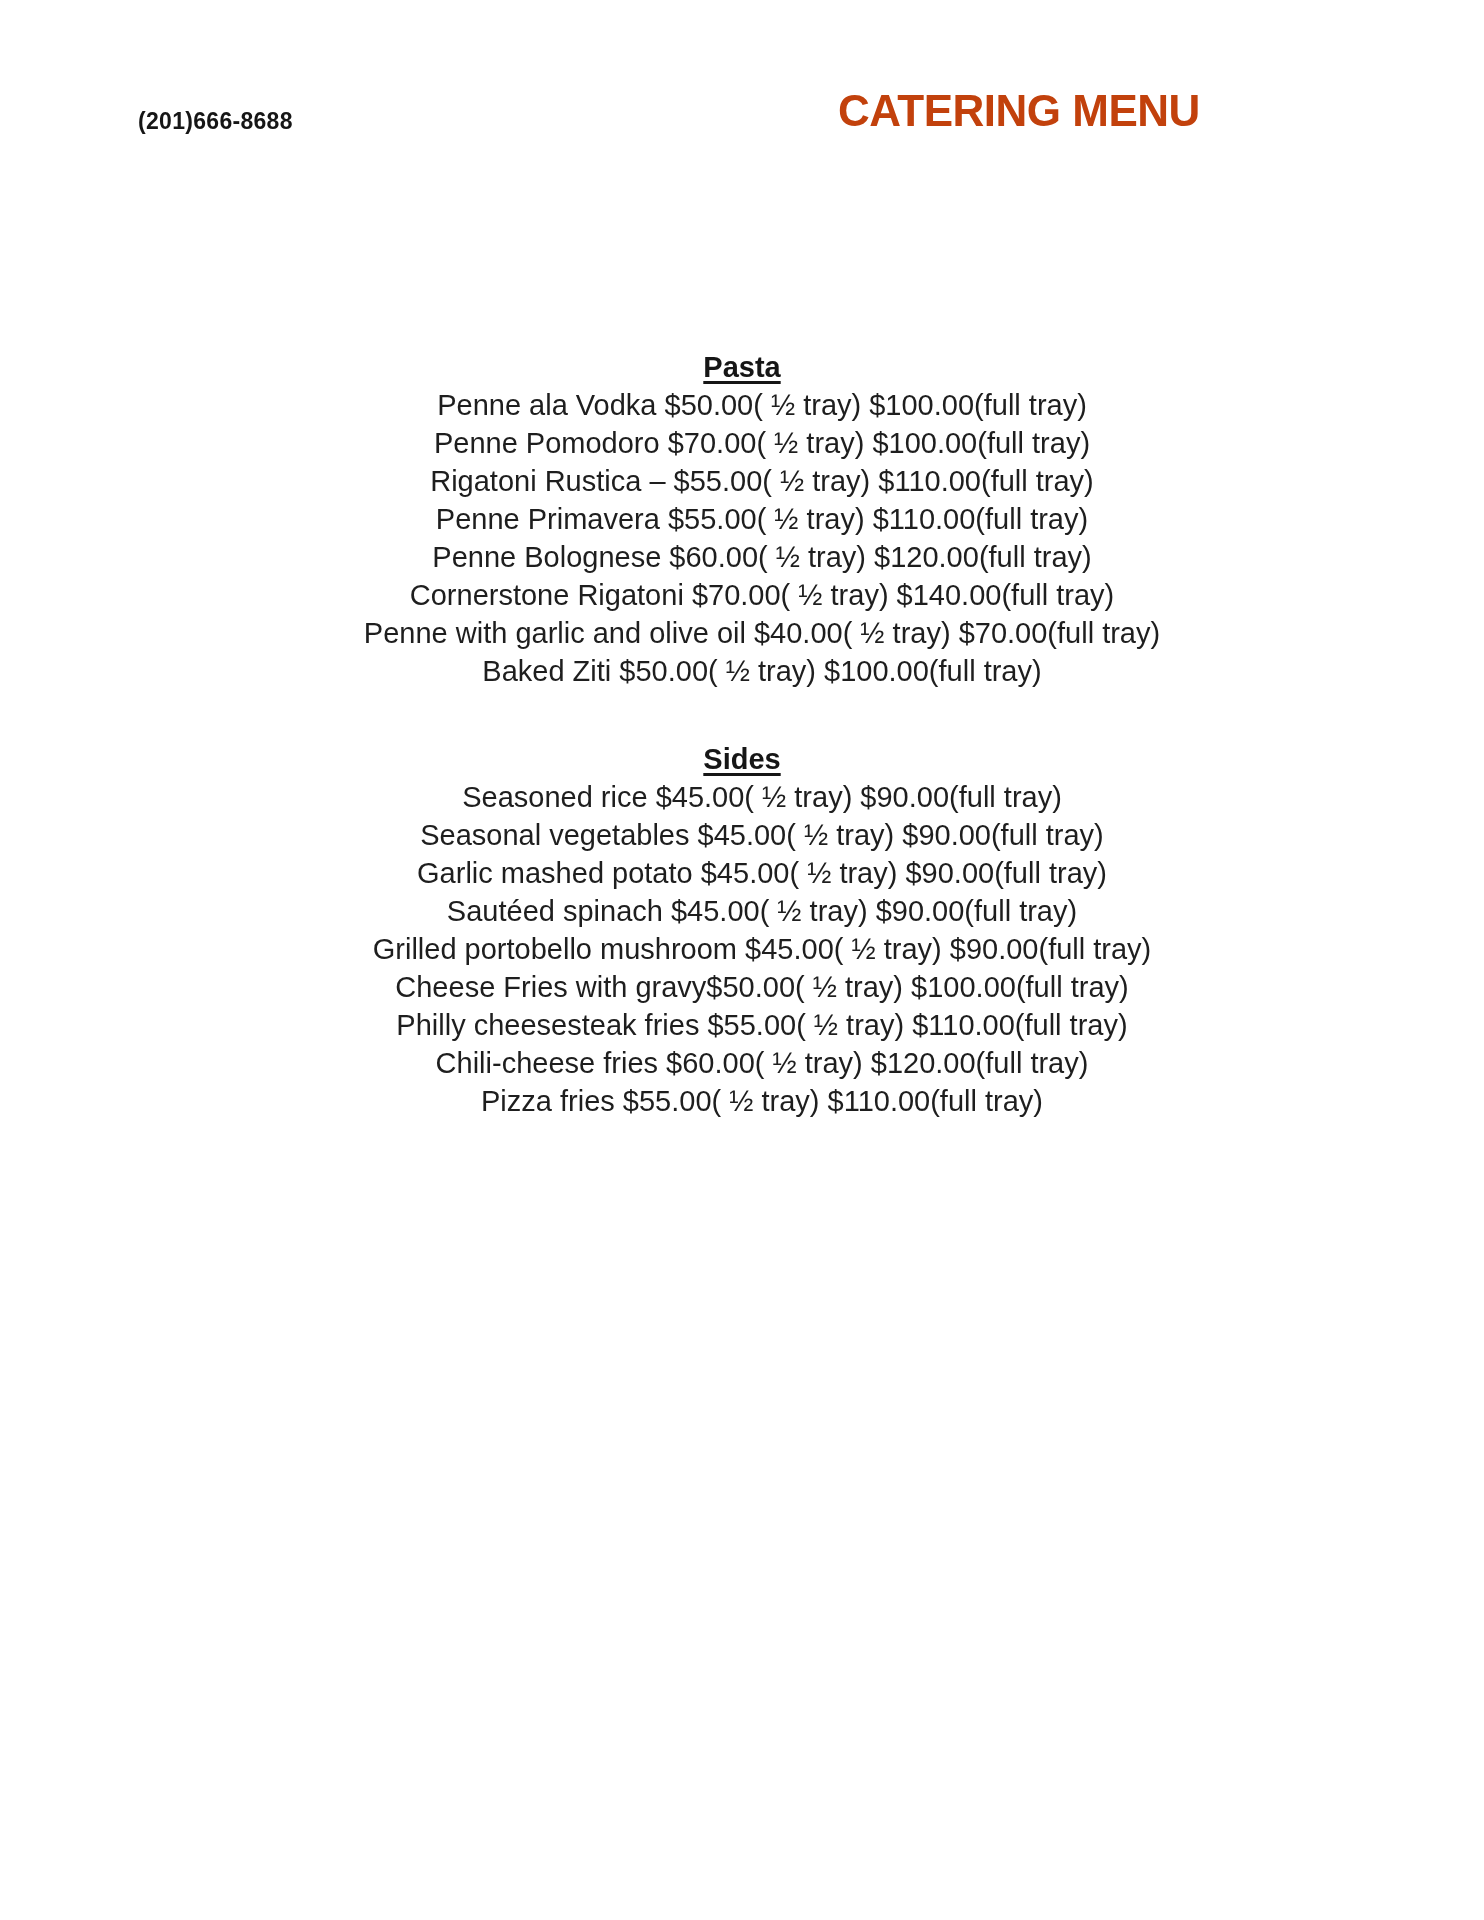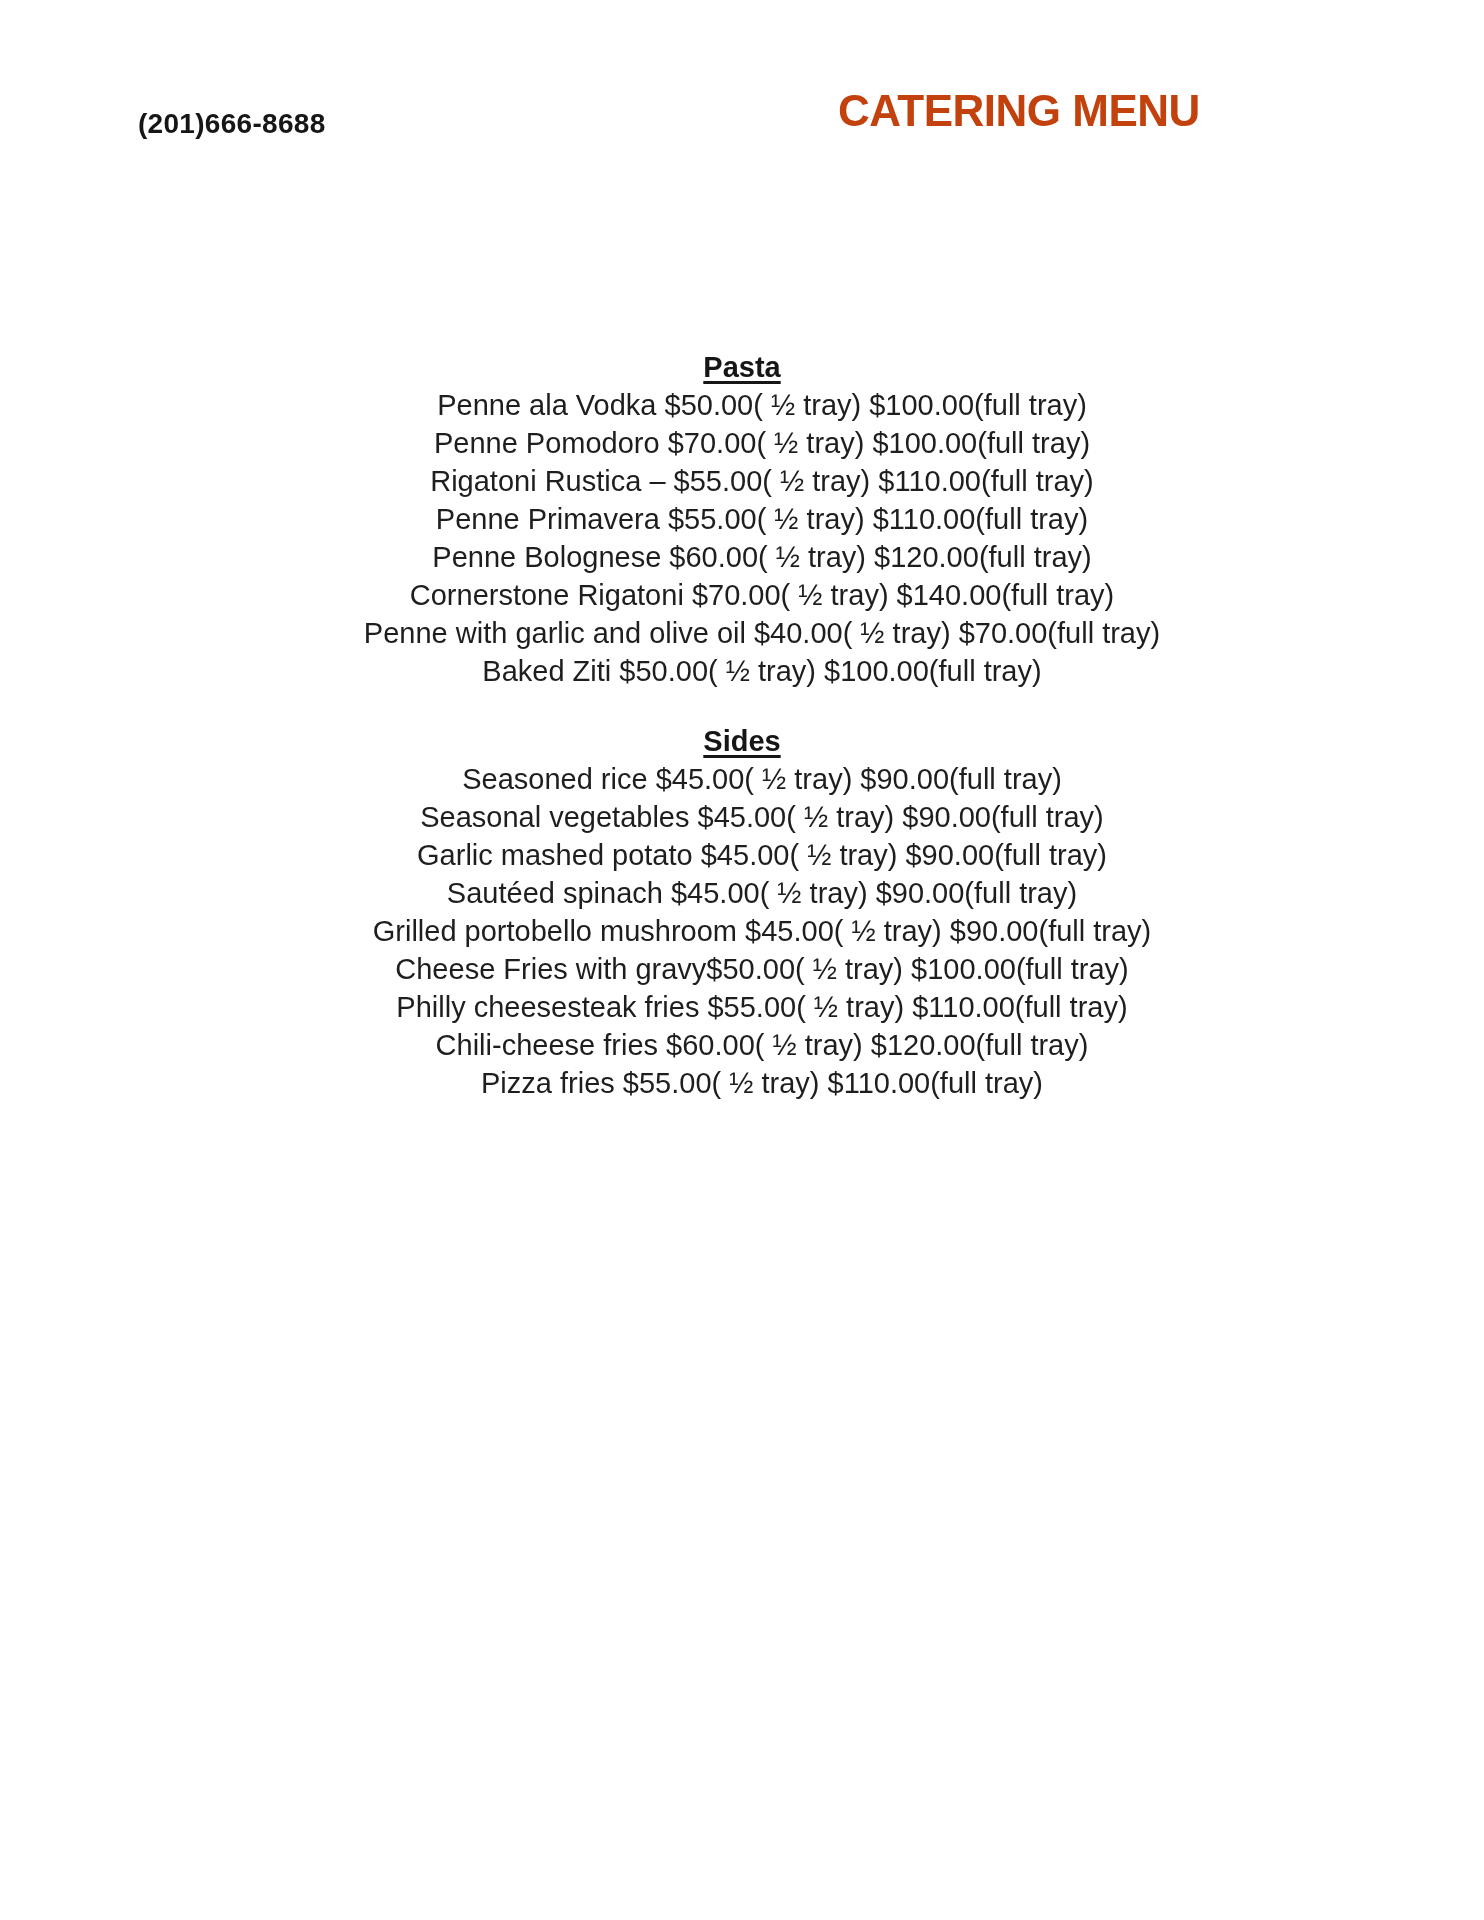--- a/index.html
+++ b/index.html
@@ -13,21 +13,21 @@
     height: 1920px;
     background: #ffffff;
     font-family: "Liberation Sans", sans-serif;
     color: #1e1e1e;
     overflow: hidden;
   }
   .phone {
     position: absolute;
     left: 138px;
     top: 108px;
-    font-size: 28px;
+    font-size: 23px;
     font-weight: 700;
     letter-spacing: 0.3px;
     color: #161616;
     white-space: nowrap;
   }
   .doc-title {
     position: absolute;
     left: 838px;
     top: 86px;
     font-size: 44px;
@@ -51,21 +51,21 @@
     text-decoration: underline;
     text-decoration-thickness: 2.5px;
     text-underline-offset: 4px;
     color: #161616;
   }
   .menu-item {
     white-space: nowrap;
     padding-left: 40px;
   }
   .section-sides {
-    margin-top: 32px;
+    margin-top: 50px;
   }
 </style>
 </head>
 <body>
 
 <div class="page">
 
   <div class="phone">(201)666-8688</div>
   <div class="doc-title">CATERING MENU</div>
 

